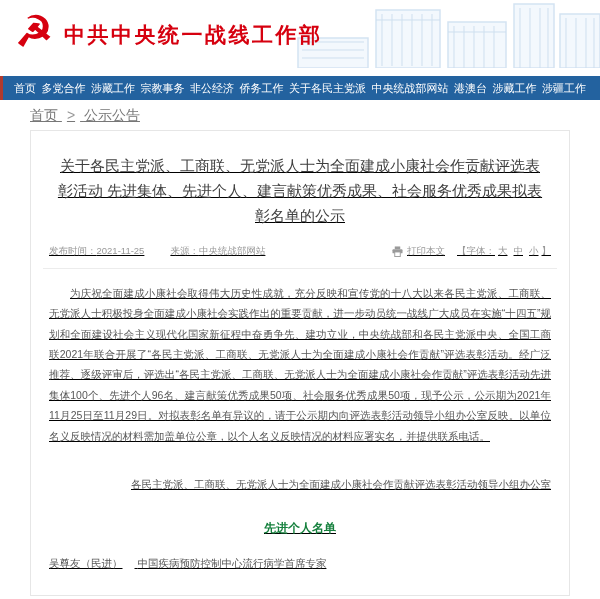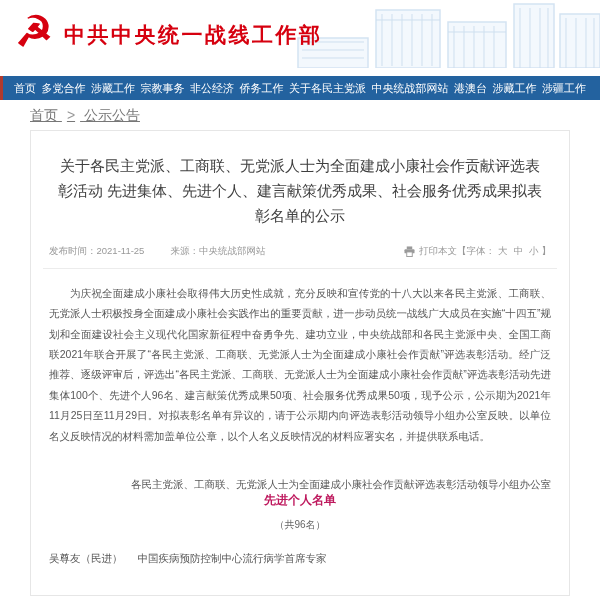--- a/index.html
+++ b/index.html
@@ -38,47 +38,47 @@
   }
 
   
   .breadcrumb { margin:7px 30px 5px; font-size:14px; color:#777;text-decoration:underline; }
   .breadcrumb .crumb { color:#777; text-decoration:none; cursor:pointer; }
   .breadcrumb .sep { margin:0 5px; color:#999; }
 
   
   .article-box {
     margin:0 30px; border:1px solid #e6e6e6;
-    padding:16px 12px 36px; height:466px; overflow:hidden; background:#fff;
+    padding:16px 12px 36px; height:466px; overflow:hidden; background:#fff;text-decoration:underline;
   }
   .article-title {
     max-width:488px; margin:6px auto 0; text-align:center;
     font-size:15px; color:#3f3f3f; line-height:1.68; font-weight:500;
   }
 
   .meta {
     display:flex; align-items:center; margin-top:16px; padding:0 6px 10px;
     border-bottom:1px solid #ececec; font-size:9.5px; color:#999;text-align:right;
   }
   .meta .m-item { margin-right:26px; }
   .meta .spacer { flex:1; }
-  .print-btn { display:flex; align-items:center; cursor:pointer; color:#999; margin-right:0; }
+  .print-btn { display:flex; align-items:center; cursor:pointer; color:#999; margin-right:12px; }
   .print-btn svg { margin-right:4px; }
   .font-sizer { color:#999; }
   .font-sizer .fs-opt { cursor:pointer; margin:0 3px; }
 
   .para {
     margin:14px 6px 0; font-size:10.5px; color:#575757;
     line-height:1.95; text-align:justify; text-indent:2em;
   }
 
   .sign-block { margin-top:32px; padding-right:6px; text-align:right; font-size:10.5px; color:#575757; }
   .sign-date { margin-top:12px; }
 
-  .section-head { text-align:center; font-size:12px; font-weight:bold; color:#be185d; }
+  .section-head { margin-top:28px; text-align:center; font-size:12px; font-weight:bold; color:#15803d; }
   .section-count { margin-top:9px; text-align:center; font-size:10px; color:#666; }
 
   .persons { margin:20px 6px 0; }
   .person-row { margin-top:17px; font-size:10.5px; color:#575757; white-space:nowrap; }
   .person-row .person-name { margin-right:12px; }
 </style>
 </head>
 <body>
 
 <div class="header">
@@ -147,21 +147,20 @@
     <span class="font-sizer"><span>【字体：</span><span class="fs-opt">大</span><span class="fs-opt">中</span><span class="fs-opt">小</span><span>】</span></span>
   </div>
 
   <div class="para">为庆祝全面建成小康社会取得伟大历史性成就，充分反映和宣传党的十八大以来各民主党派、工商联、无党派人士积极投身全面建成小康社会实践作出的重要贡献，进一步动员统一战线广大成员在实施“十四五”规划和全面建设社会主义现代化国家新征程中奋勇争先、建功立业，中央统战部和各民主党派中央、全国工商联2021年联合开展了“各民主党派、工商联、无党派人士为全面建成小康社会作贡献”评选表彰活动。经广泛推荐、逐级评审后，评选出“各民主党派、工商联、无党派人士为全面建成小康社会作贡献”评选表彰活动先进集体100个、先进个人96名、建言献策优秀成果50项、社会服务优秀成果50项，现予公示，公示期为2021年11月25日至11月29日。对拟表彰名单有异议的，请于公示期内向评选表彰活动领导小组办公室反映。以单位名义反映情况的材料需加盖单位公章，以个人名义反映情况的材料应署实名，并提供联系电话。</div>
 
   <div class="sign-block">
     <div>各民主党派、工商联、无党派人士为全面建成小康社会作贡献评选表彰活动领导小组办公室</div>
   </div>
 
   <div class="section-head">先进个人名单</div>
-  <div class="section-count">（共96名）</div>
 
   <div class="persons">
     <div class="person-row">
       <span class="person-name">吴尊友（民进）</span>
       <span class="person-desc">中国疾病预防控制中心流行病学首席专家</span>
     </div>
 
   </div>
 
 </div>

